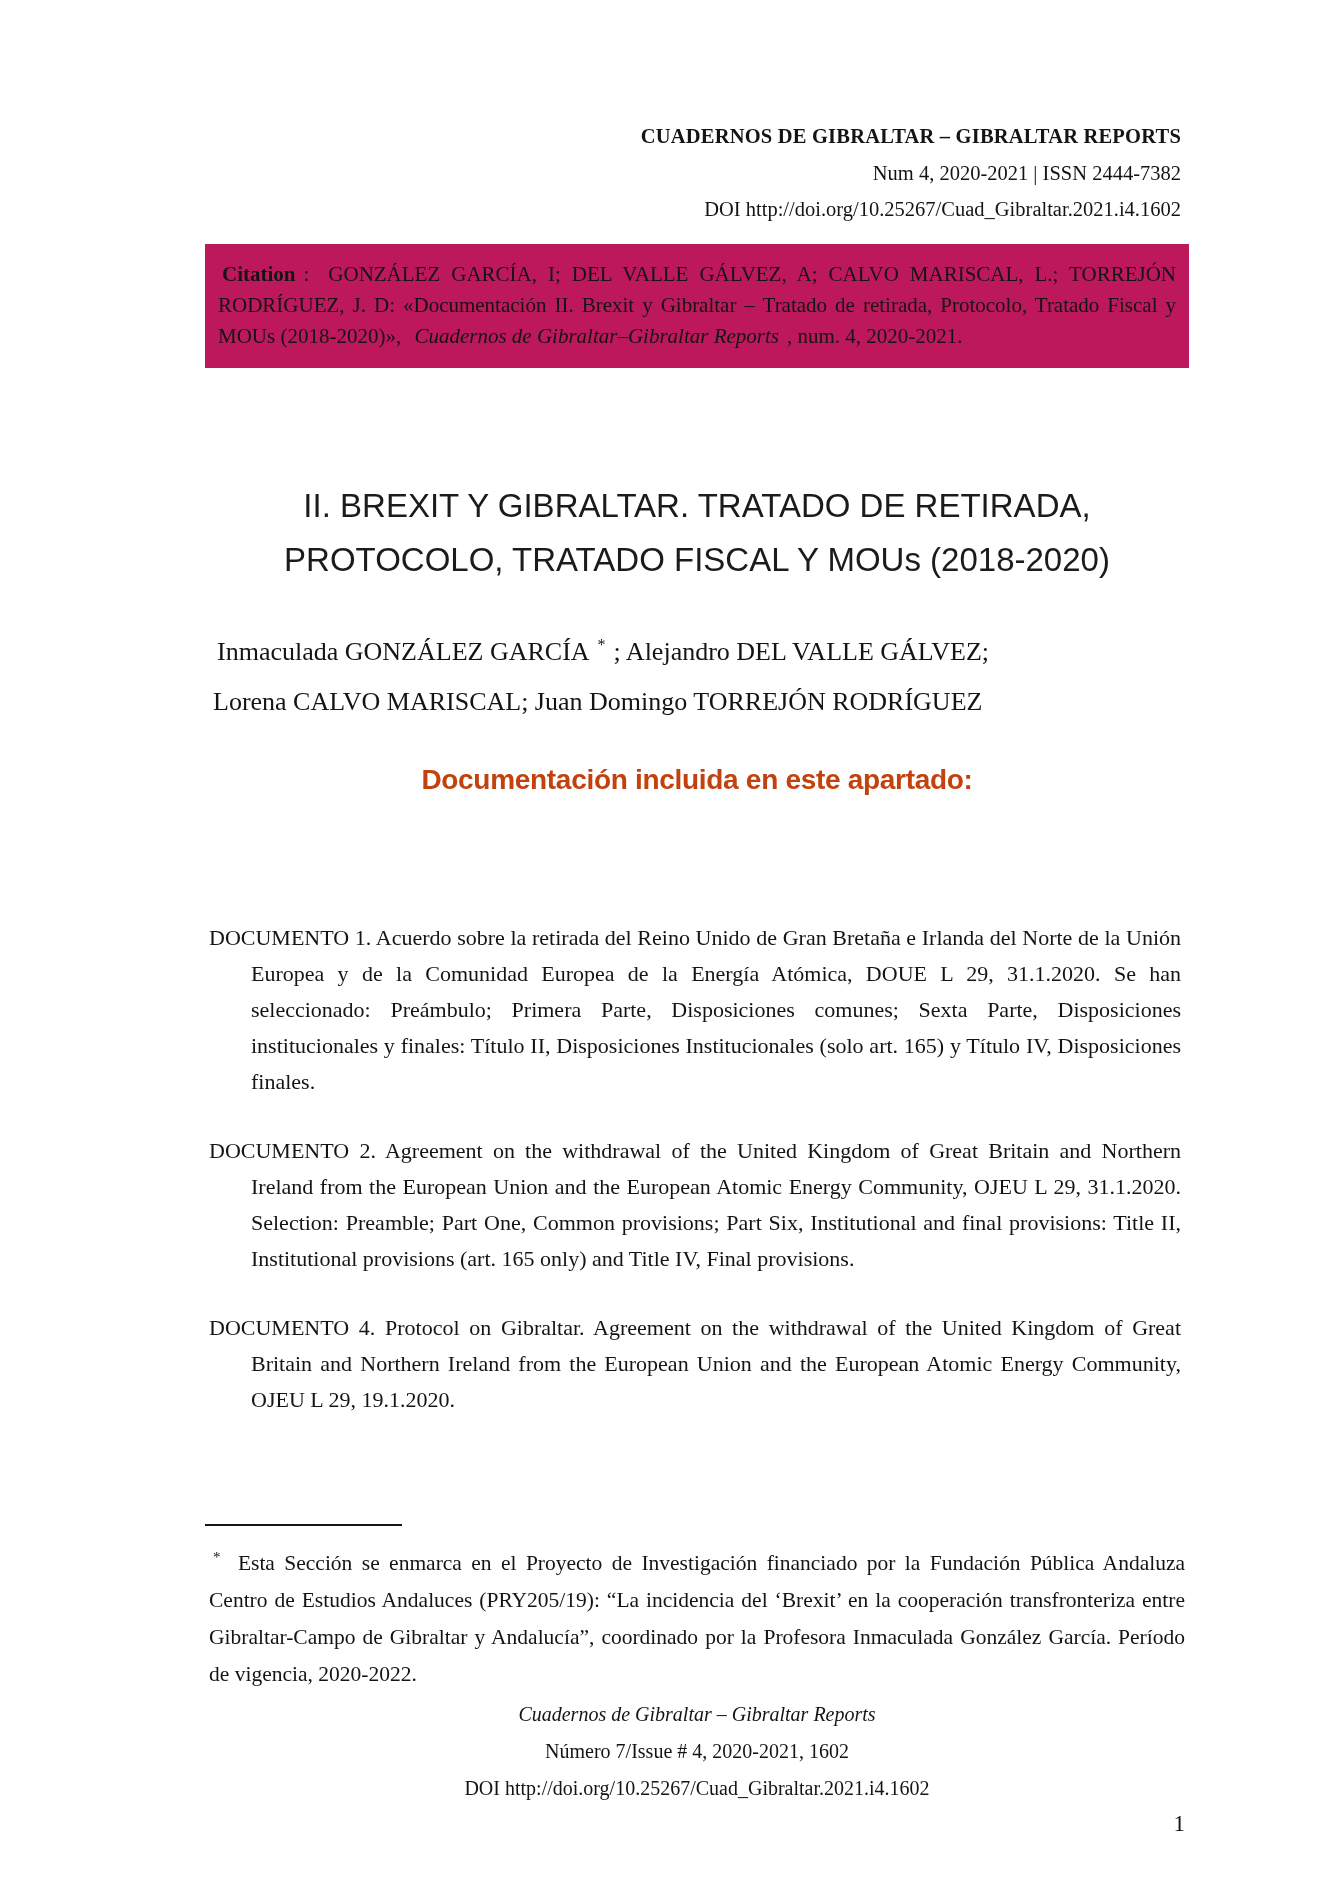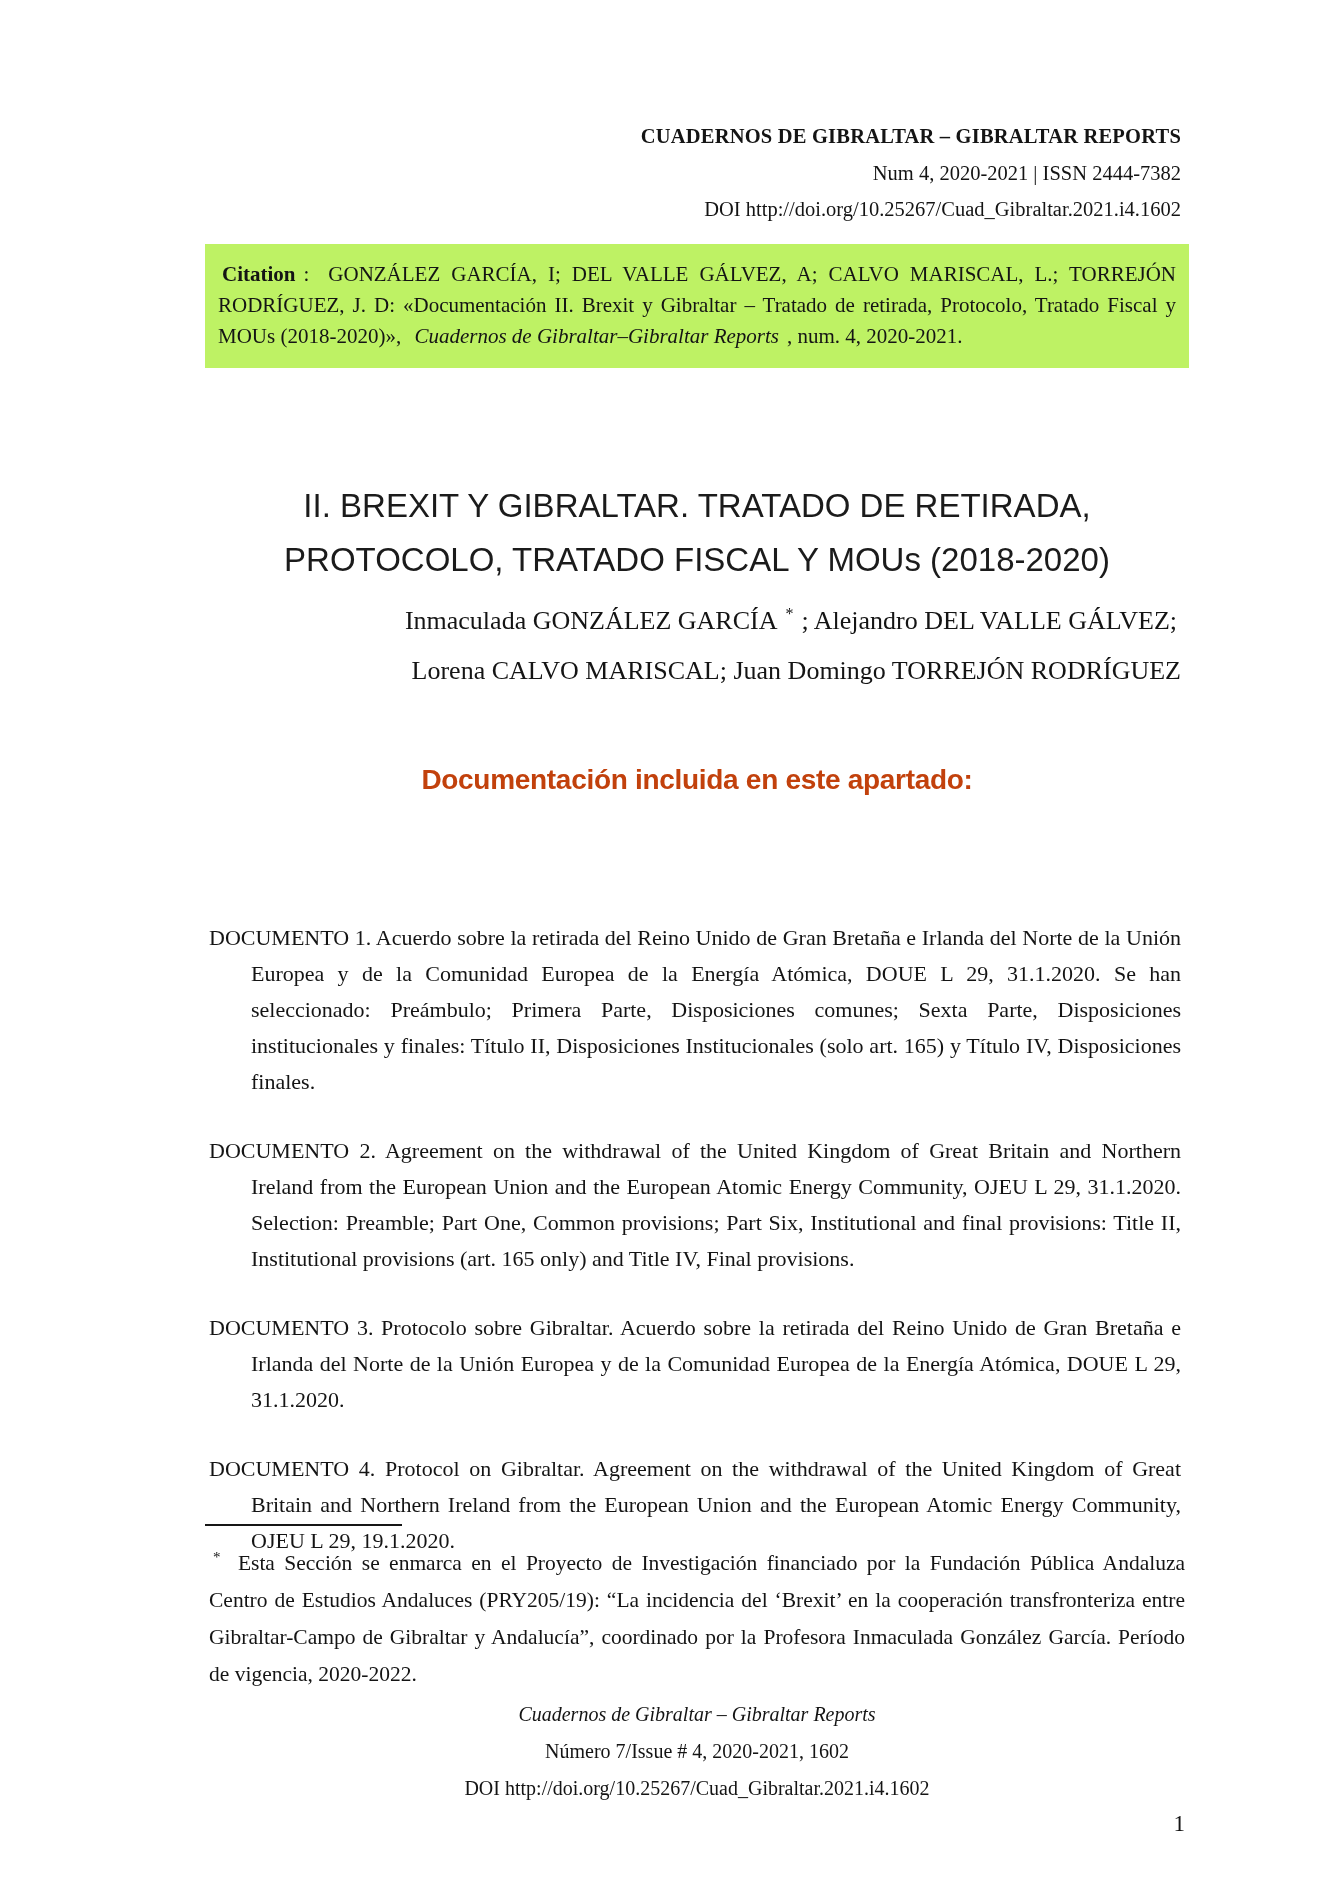--- a/index.html
+++ b/index.html
@@ -21,21 +21,21 @@
     top: 106px;
     text-align: right;
     font-size: 20.5px;
     line-height: 28.5px;
   }
   .header-journal { font-weight: 700; letter-spacing: 0.2px; }
 
   
   .citation-box {
     top: 236px;
-    background: #bef264;
+    background: #be185d;
     padding: 15px 13px 16px 13px;
     font-size: 21px;
     line-height: 31px;
     text-align: justify;
   }
   .citation-box strong { font-weight: 700; }
   .citation-box em { font-style: italic; }
 
   
   .article-title {
@@ -43,22 +43,22 @@
     text-align: center;
     font-family: "Liberation Sans", sans-serif;
     font-weight: 400;
     font-size: 33px;
     line-height: 46px;
     color: #1b1b1b;
   }
 
   
   .authors-block {
-    top: 584px;
-    text-align: right;
+    top: 615px;
+    text-align: left;
     font-size: 26px;
     line-height: 42px;
   }
   .authors-block sup { font-size: 16px; vertical-align: super; line-height: 0; }
 
   
   .section-heading {
     top: 752px;
     text-align: center;
     font-family: "Liberation Sans", sans-serif;
@@ -135,21 +135,20 @@
   <div class="abs content-col authors-block">
     <div><span>Inmaculada GONZÁLEZ GARCÍA</span><sup>*</sup><span>; Alejandro DEL VALLE GÁLVEZ;</span></div>
     <div>Lorena CALVO MARISCAL; Juan Domingo TORREJÓN RODRÍGUEZ</div>
   </div>
 
   <div class="abs content-col section-heading">Documentación incluida en este apartado:</div>
 
   <div class="abs content-col documents">
     <p>DOCUMENTO 1. Acuerdo sobre la retirada del Reino Unido de Gran Bretaña e Irlanda del Norte de la Unión Europea y de la Comunidad Europea de la Energía Atómica, DOUE L 29, 31.1.2020. Se han seleccionado: Preámbulo; Primera Parte, Disposiciones comunes; Sexta Parte, Disposiciones institucionales y finales: Título II, Disposiciones Institucionales (solo art. 165) y Título IV, Disposiciones finales.</p>
     <p>DOCUMENTO 2. Agreement on the withdrawal of the United Kingdom of Great Britain and Northern Ireland from the European Union and the European Atomic Energy Community, OJEU L 29, 31.1.2020. Selection: Preamble; Part One, Common provisions; Part Six, Institutional and final provisions: Title II, Institutional provisions (art. 165 only) and Title IV, Final provisions.</p>
-    <p>DOCUMENTO 3. Protocolo sobre Gibraltar. Acuerdo sobre la retirada del Reino Unido de Gran Bretaña e Irlanda del Norte de la Unión Europea y de la Comunidad Europea de la Energía Atómica, DOUE L 29, 31.1.2020.</p>
     <p>DOCUMENTO 4. Protocol on Gibraltar. Agreement on the withdrawal of the United Kingdom of Great Britain and Northern Ireland from the European Union and the European Atomic Energy Community, OJEU L 29, 19.1.2020.</p>
   </div>
 
   <div class="abs footnote-rule"></div>
   <div class="abs content-col footnote-block">
     <sup>*</sup><span> Esta Sección se enmarca en el Proyecto de Investigación financiado por la Fundación Pública Andaluza Centro de Estudios Andaluces (PRY205/19): “La incidencia del ‘Brexit’ en la cooperación transfronteriza entre Gibraltar-Campo de Gibraltar y Andalucía”, coordinado por la Profesora Inmaculada González García. Período de vigencia, 2020-2022.</span>
   </div>
 
   <div class="abs content-col footer-block">
     <div class="footer-journal">Cuadernos de Gibraltar – Gibraltar Reports</div>

